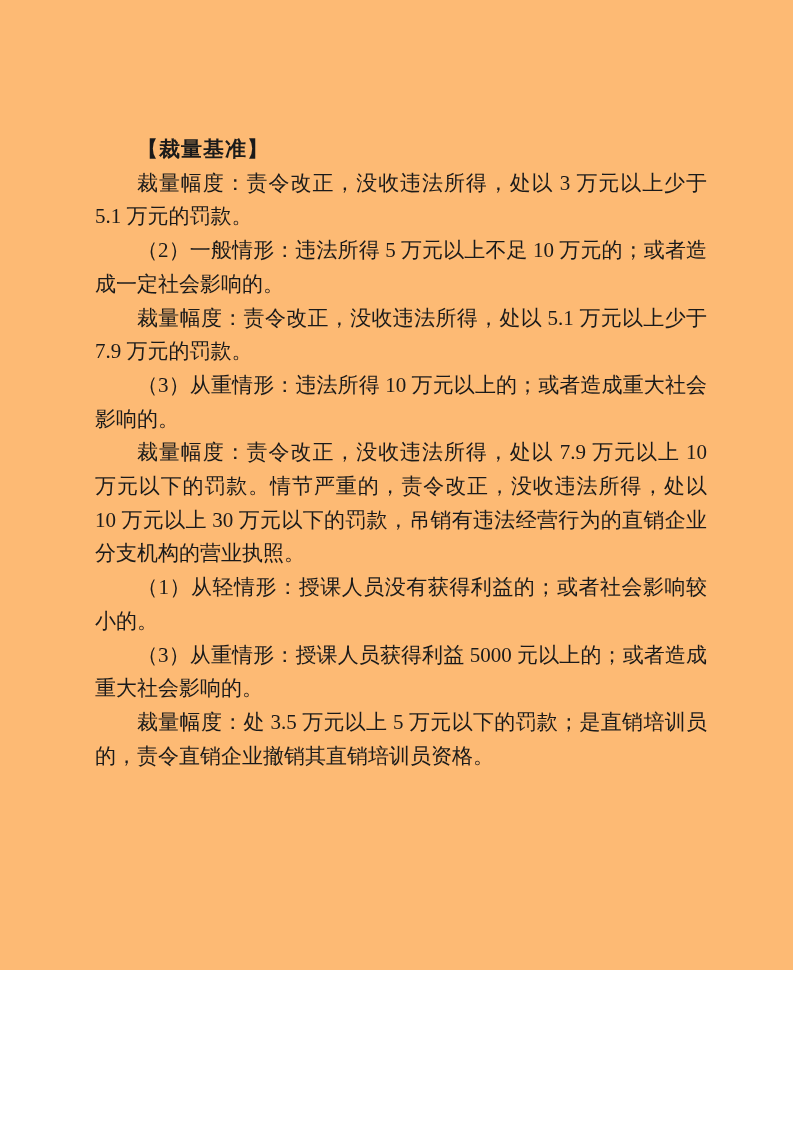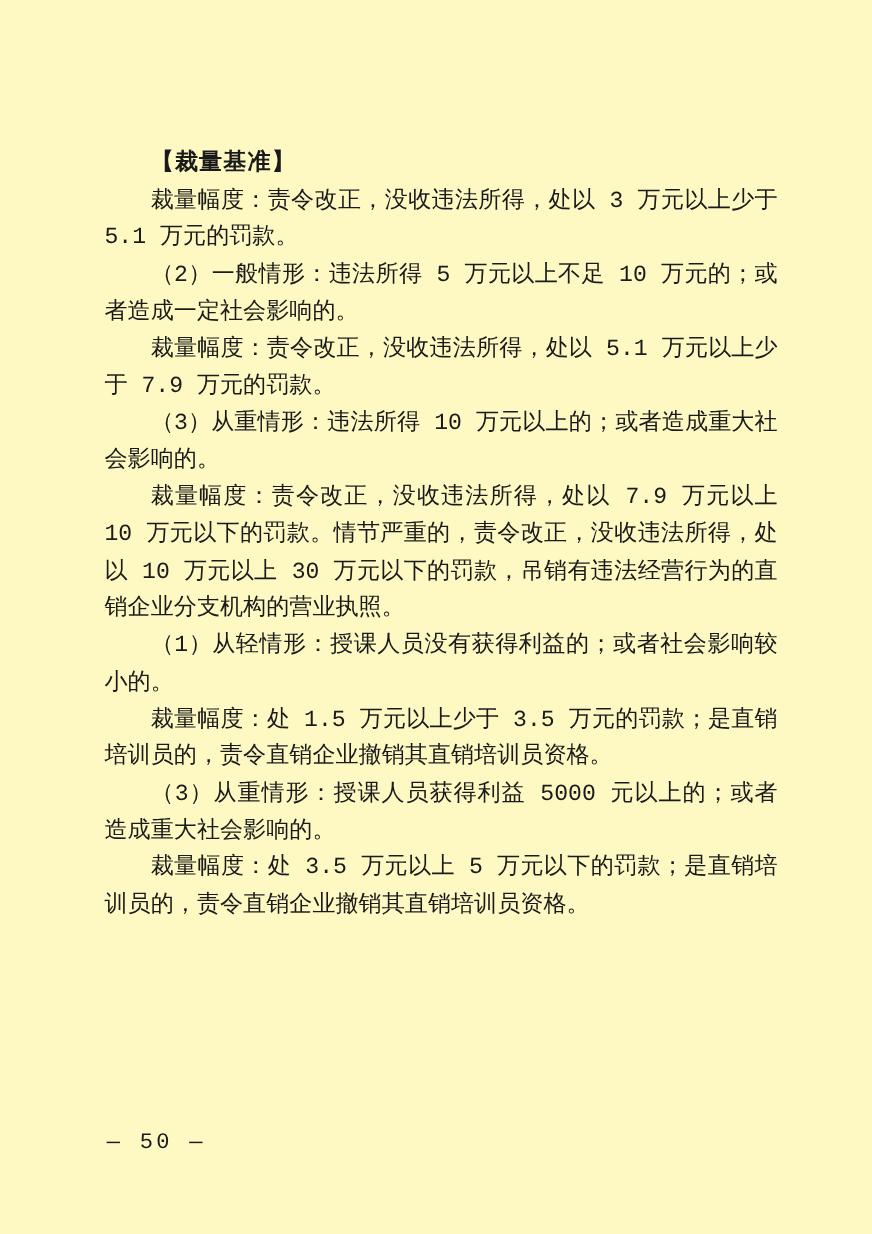--- a/index.html
+++ b/index.html
@@ -5,25 +5,24 @@
   * { margin: 0; padding: 0; box-sizing: border-box; }
   html, body { background: #ffffff; }
   body {
     width: 793px;
     height: 1122px;
     font-family: "Liberation Serif", "DejaVu Serif", serif;
   }
   .page {
     position: relative;
     width: 793px;
-    height: 1122px;
-    background: #fef9c3;
+    height: 970px;
+    background: #fdba74;
     color: #1a1a1a;
     overflow: hidden;
-    font-family: Liberation Mono, monospace;
   }
   .content {
     position: absolute;
     left: 95px;
     top: 133px;
     width: 612px;
     font-size: 21px;
     line-height: 33.7px;
     text-align: justify;
   }
@@ -49,19 +48,18 @@
 
 <div class="page">
   <div class="content">
     <p class="heading">【裁量基准】</p>
     <p>裁量幅度：责令改正，没收违法所得，处以 3 万元以上少于 5.1 万元的罚款。</p>
     <p>（2）一般情形：违法所得 5 万元以上不足 10 万元的；或者造成一定社会影响的。</p>
     <p>裁量幅度：责令改正，没收违法所得，处以 5.1 万元以上少于 7.9 万元的罚款。</p>
     <p>（3）从重情形：违法所得 10 万元以上的；或者造成重大社会影响的。</p>
     <p>裁量幅度：责令改正，没收违法所得，处以 7.9 万元以上 10 万元以下的罚款。情节严重的，责令改正，没收违法所得，处以 10 万元以上 30 万元以下的罚款，吊销有违法经营行为的直销企业分支机构的营业执照。</p>
     <p>（1）从轻情形：授课人员没有获得利益的；或者社会影响较小的。</p>
-    <p>裁量幅度：处 1.5 万元以上少于 3.5 万元的罚款；是直销培训员的，责令直销企业撤销其直销培训员资格。</p>
     <p>（3）从重情形：授课人员获得利益 5000 元以上的；或者造成重大社会影响的。</p>
     <p>裁量幅度：处 3.5 万元以上 5 万元以下的罚款；是直销培训员的，责令直销企业撤销其直销培训员资格。</p>
 
   </div>
   <div class="page-number">— 50 —</div>
 </div>
 
 </body></html>

